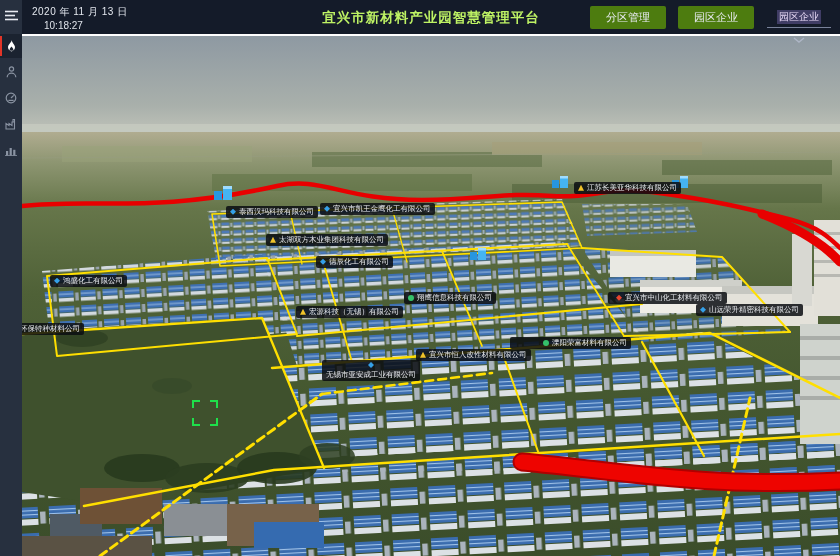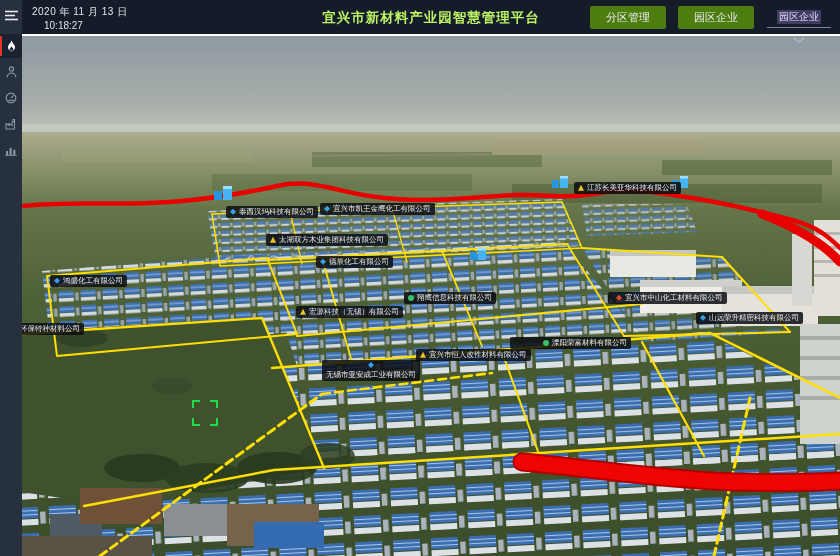--- a/index.html
+++ b/index.html
@@ -348,21 +348,21 @@
     <span>宏源科技（无锡）有限公司</span>
   </div>
 <div class="co-label" style="left:574px; top:182px;align-items:center;">
     <span class="mk yellow"></span>
     <span>江苏长美亚华科技有限公司</span>
   </div>
 <div class="co-label" style="left:608px; top:292px;padding-left:8px;">
     <span class="mk red"></span>
     <span>宜兴市中山化工材料有限公司</span>
   </div>
-<div class="co-label" style="left:696px; top:312px;">
+<div class="co-label" style="left:696px; top:304px;">
     <span class="mk blue"></span>
     <span>山远荣升精密科技有限公司</span>
   </div>
 <div class="co-label" style="left:510px; top:337px;padding-left:33px;">
     <span class="mk green"></span>
     <span>溧阳荣富材料有限公司</span>
   </div>
 <div class="co-label" style="left:416px; top:349px;">
     <span class="mk yellow"></span>
     <span>宜兴市恒人改性材料有限公司</span>

